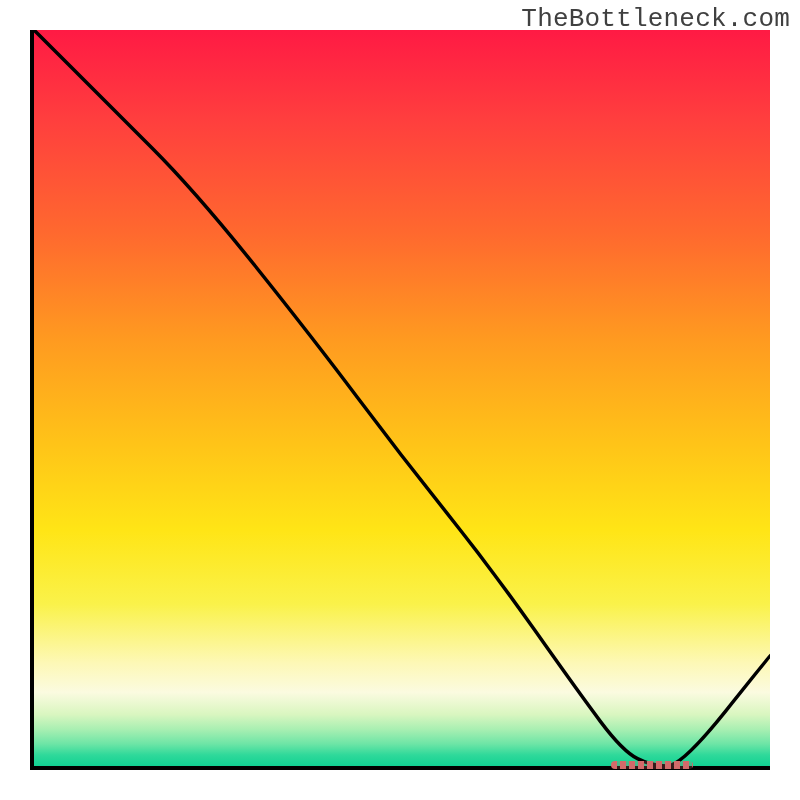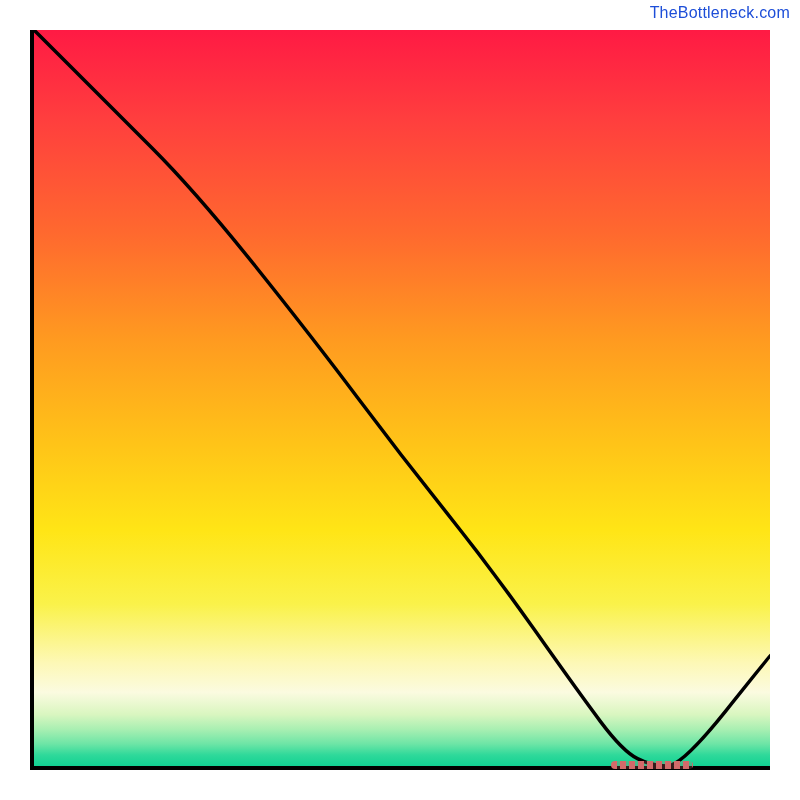--- a/index.html
+++ b/index.html
@@ -9,25 +9,25 @@
   .wrap {
     position: relative;
     width: 800px;
     height: 800px;
   }
 
   .attribution {
     position: absolute;
     top: 4px;
     right: 10px;
-    font-size: 16px;
+    font-size: 26px;
     font-weight: 400;
-    color: #1d4ed8;
+    color: #404040;
     letter-spacing: 0.2px;
-    font-family: Liberation Sans, sans-serif;
+    font-family: Liberation Mono, monospace;
   }
 
   .plot-area {
     position: absolute;
     left: 30px;
     top: 30px;
     width: 740px;
     height: 740px;
     border-left: 4px solid #000;
     border-bottom: 4px solid #000;

